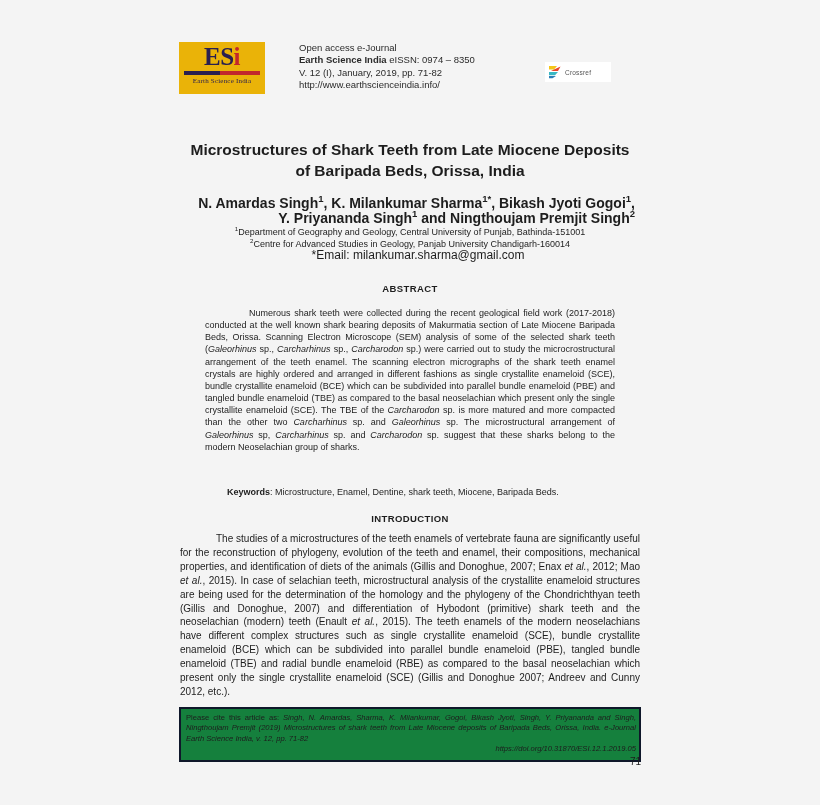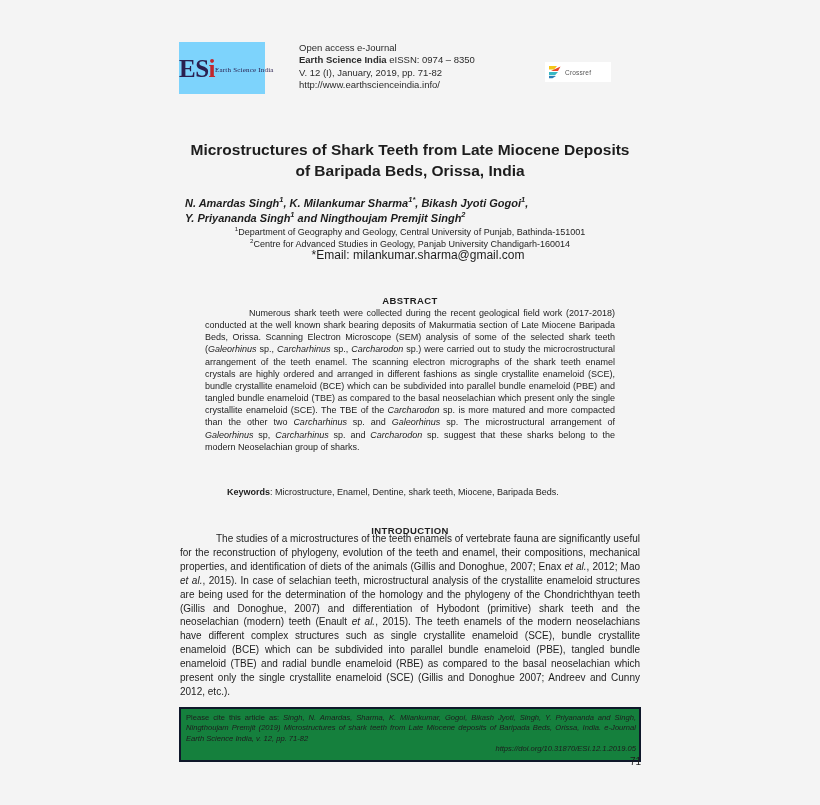--- a/index.html
+++ b/index.html
@@ -35,23 +35,23 @@
     top: 42px;
     width: 462px;
     height: 54px;
   }
   .logo {
     position: absolute;
     left: 0;
     top: 0;
     width: 86px;
     height: 52px;
-    background: #7dd3fc;
+    background: #eab308;
     display: flex;
-    flex-direction: row;
+    flex-direction: column;
     align-items: center;
     justify-content: flex-start;
     padding-top: 2px;
     box-sizing: border-box;
   }
   .logo-esi {
     font-family: "Liberation Serif", serif;
     font-weight: bold;
     font-size: 25px;
     line-height: 26px;
@@ -127,26 +127,25 @@
     font-weight: bold;
     color: #1d1d1d;
   }
 
   
   .authors {
     position: absolute;
     left: 6px;
     top: 196px;
     width: 450px;
-    text-align: left;
-    font-size: 11px;
+    text-align: right;
+    font-size: 14px;
     line-height: 14.5px;
     font-weight: bold;
     color: #1d1d1d;
-    font-style: italic;
   }
   .affil {
     position: absolute;
     left: 0px;
     top: 226px;
     width: 462px;
     text-align: center;
     font-size: 9px;
     line-height: 12px;
     color: #1d1d1d;
@@ -165,21 +164,20 @@
 
   
   .sec-head {
     position: absolute;
     width: 462px;
     text-align: center;
     font-size: 9.5px;
     font-weight: bold;
     letter-spacing: 0.4px;
     color: #1d1d1d;
-    margin-top: 12px;
   }
   #abstract-heading { left: 0; top: 283px; }
   #introduction-heading { left: 0; top: 513px; }
 
   
   .abstract-body {
     position: absolute;
     left: 26px;
     top: 307px;
     width: 410px;

